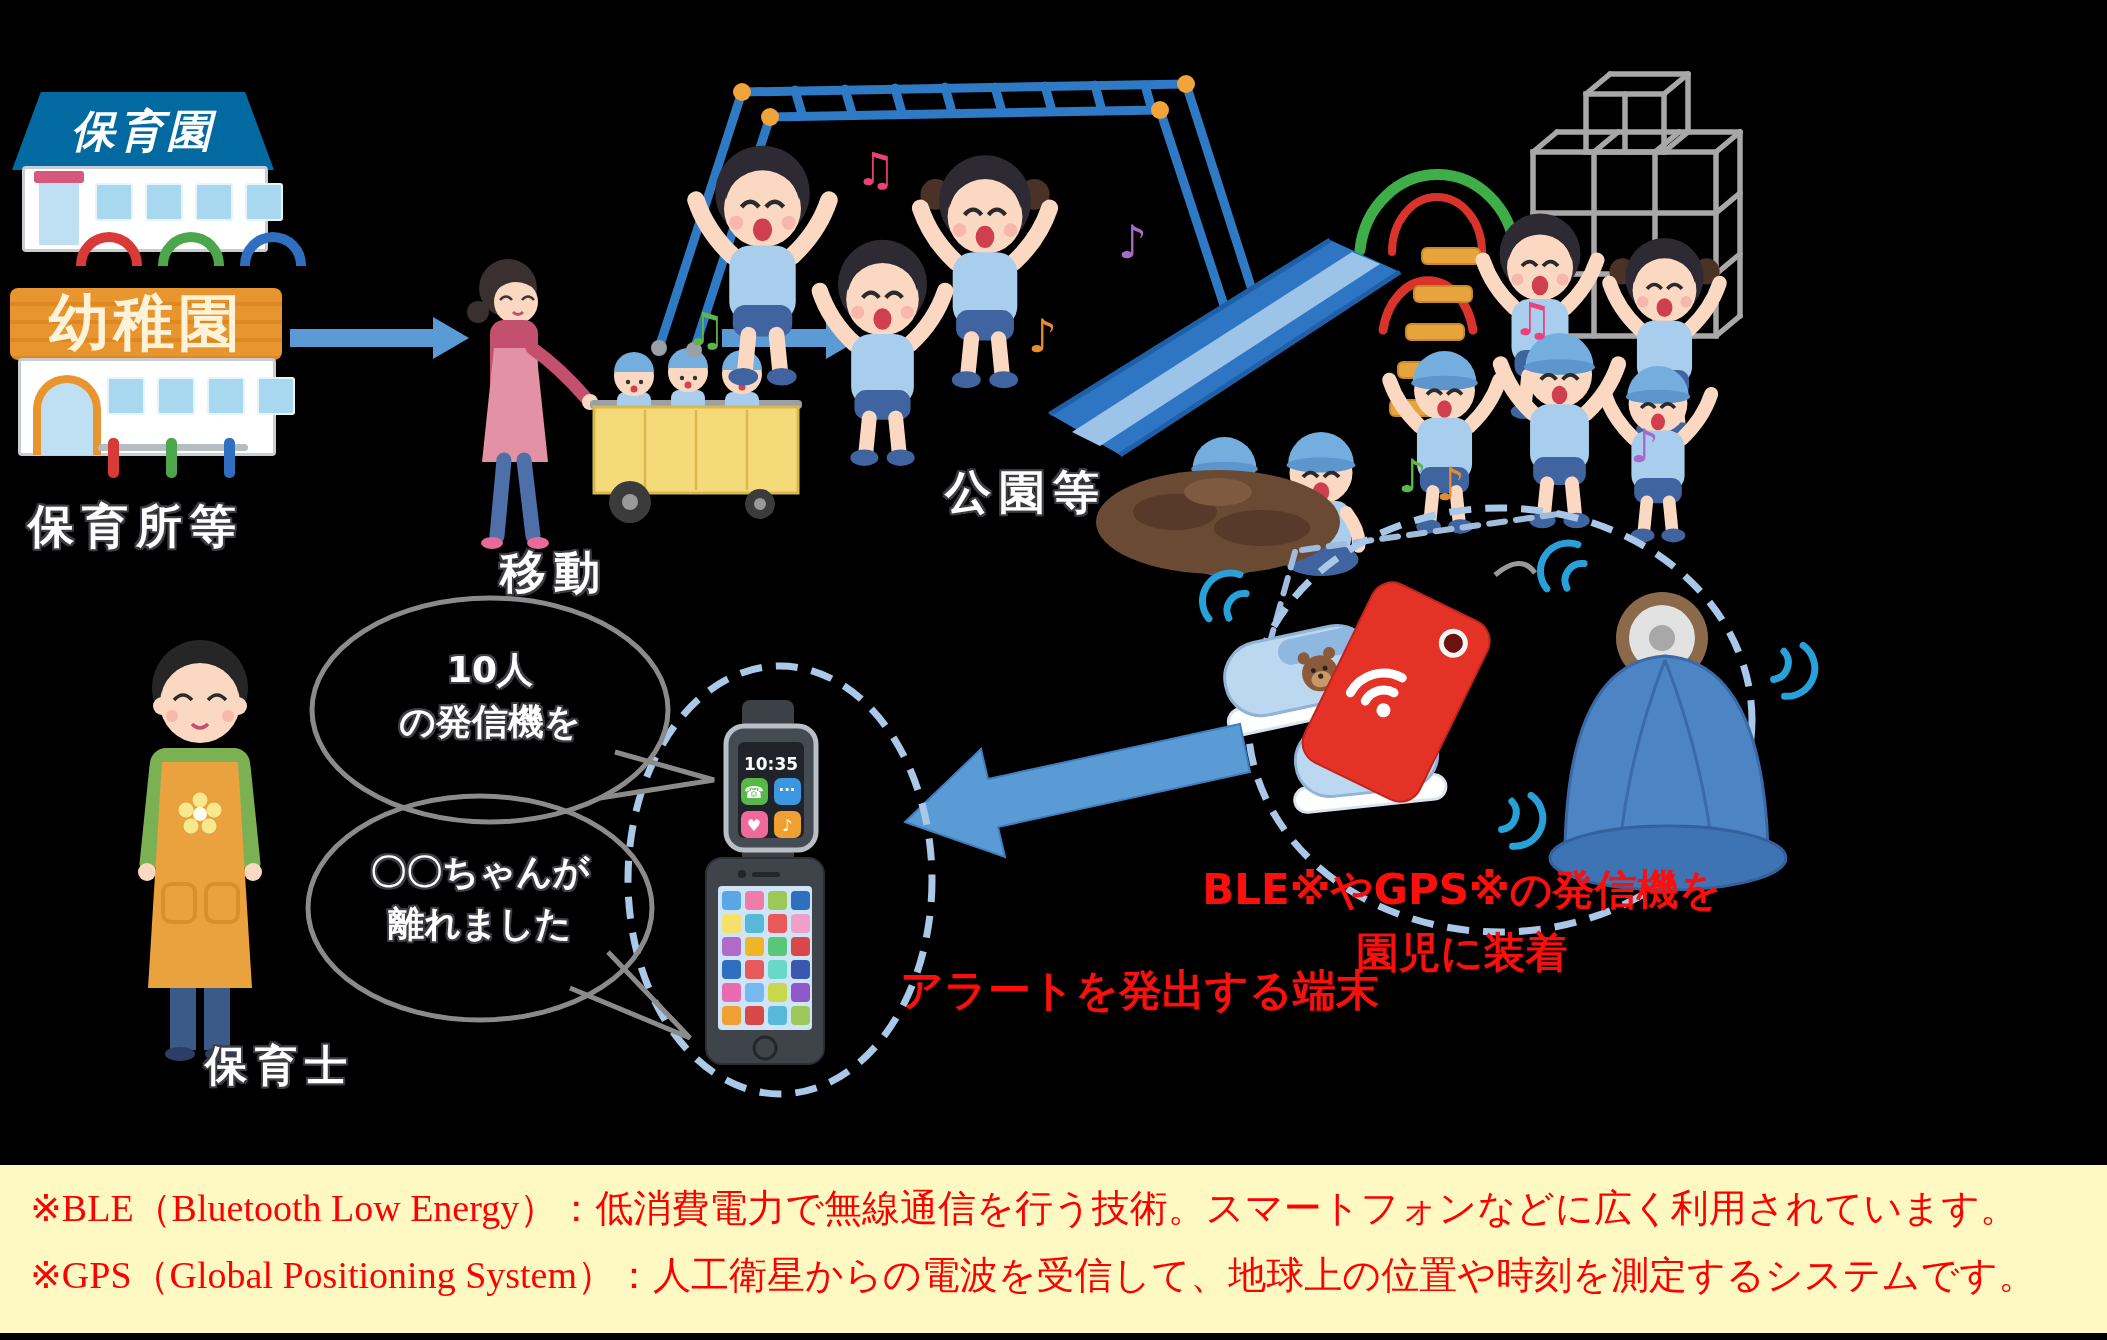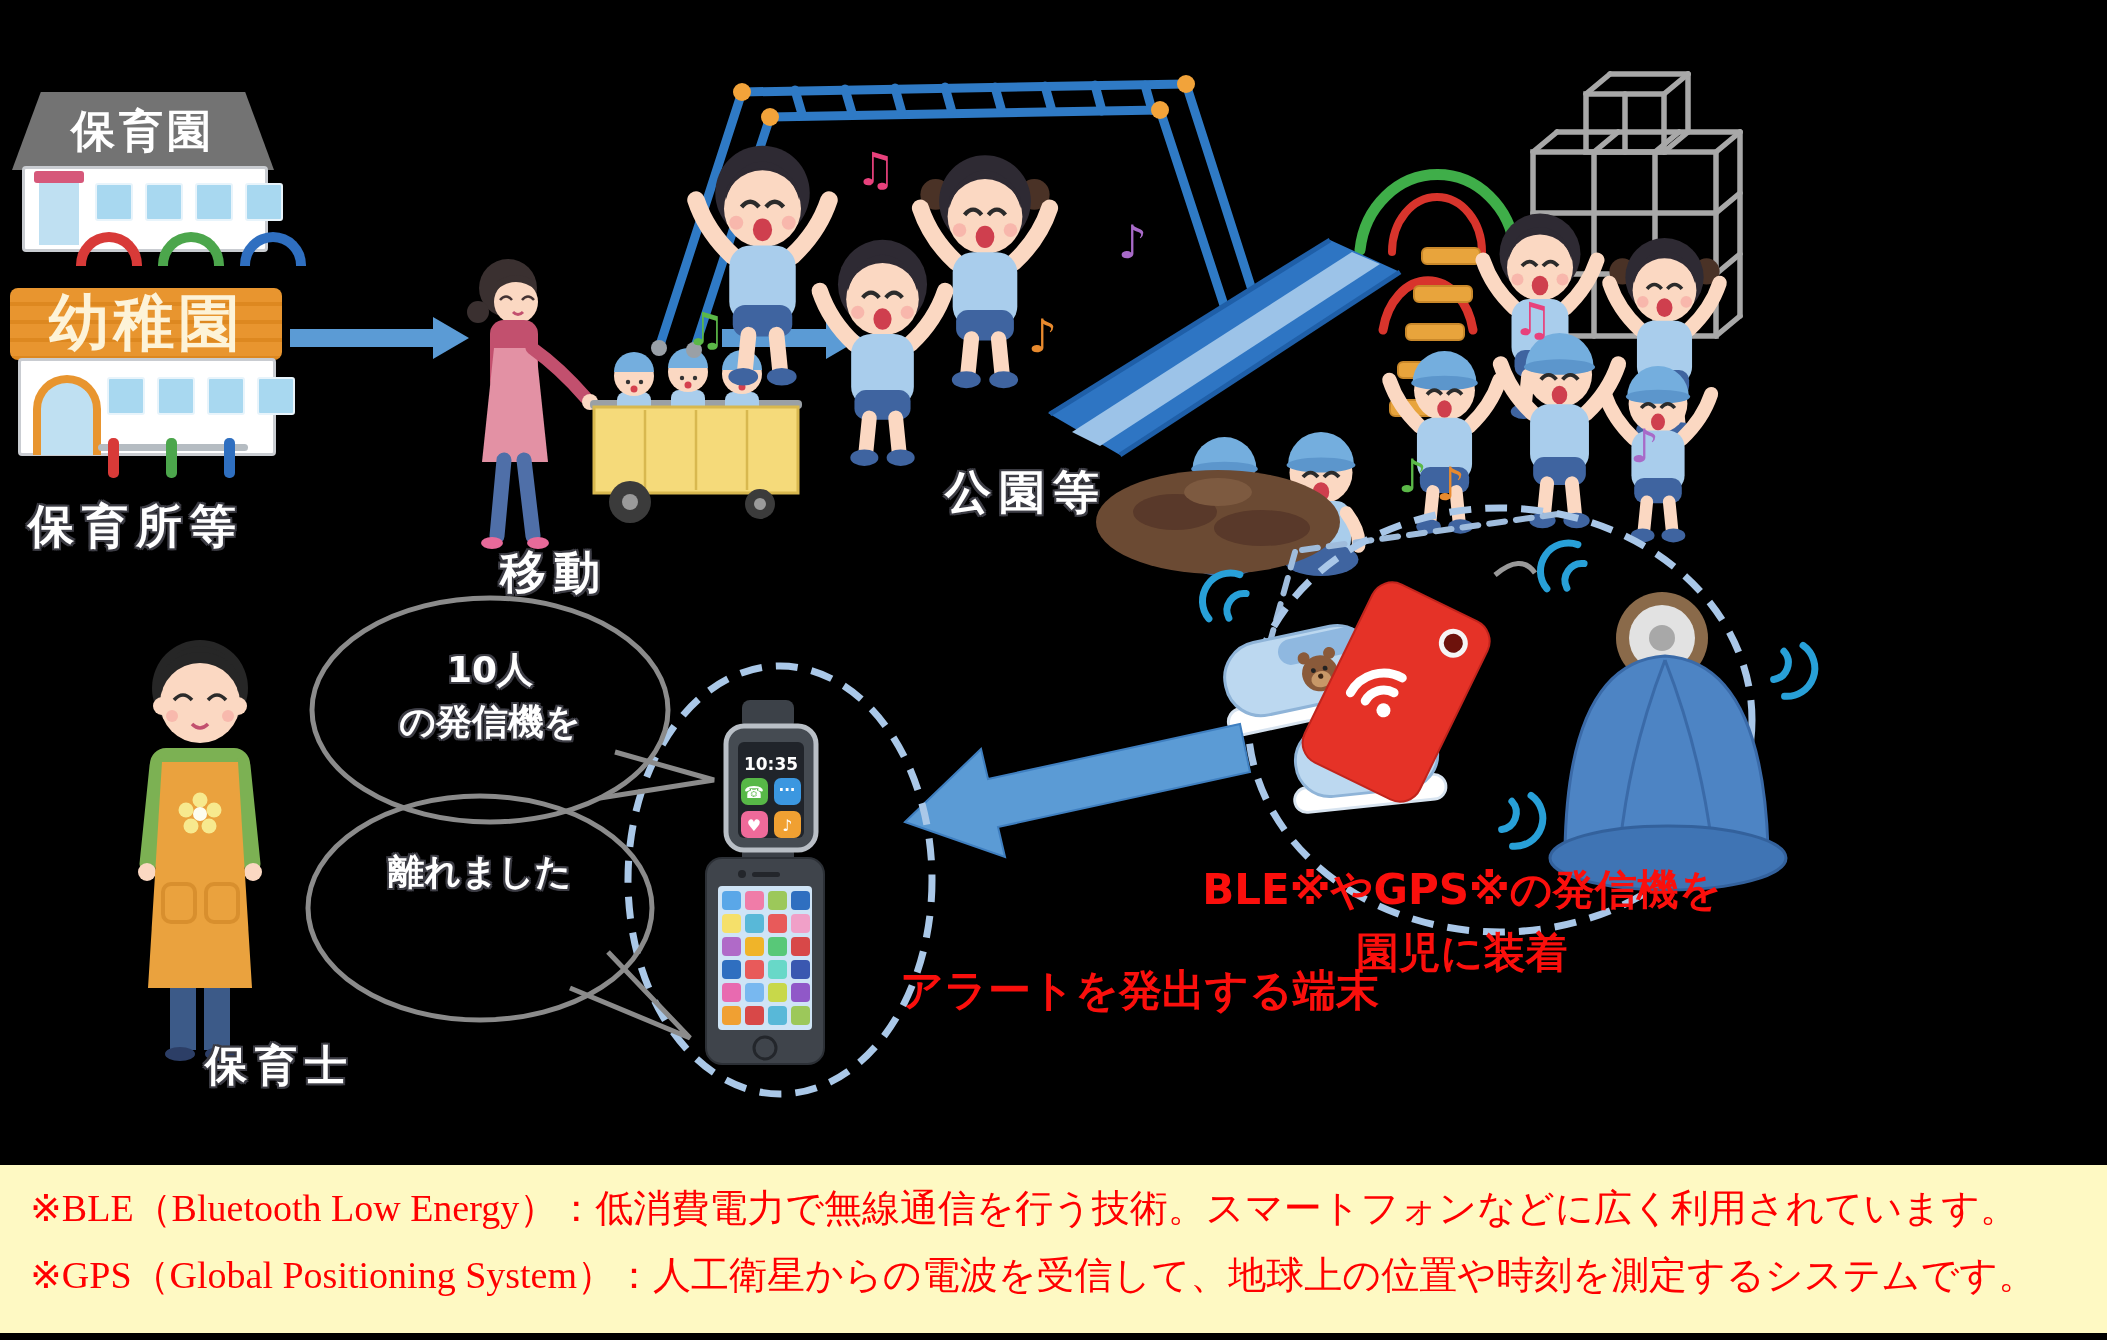--- a/index.html
+++ b/index.html
@@ -12,23 +12,23 @@
     color:#fff;font-weight:bold;
     text-shadow:2px 0 0 #3c3c44,-2px 0 0 #3c3c44,0 2px 0 #3c3c44,0 -2px 0 #3c3c44,
                 2px 2px 0 #3c3c44,-2px -2px 0 #3c3c44,2px -2px 0 #3c3c44,-2px 2px 0 #3c3c44;
   }
   .caption{font-size:46px;letter-spacing:8px;white-space:nowrap;}
   .red-label{color:#fb0f0c;font-weight:bold;white-space:nowrap;line-height:1.5;}
   .bubble-text{font-size:36px;line-height:1.45;text-align:center;white-space:nowrap;}
   
   .bldg{position:absolute;}
   .roof1{
-    position:absolute;left:0;top:0;width:262px;height:78px;background:#737373;
+    position:absolute;left:0;top:0;width:262px;height:78px;background:#0369a1;
     clip-path:polygon(11% 0,89% 0,100% 100%,0 100%);
-    display:flex;align-items:center;justify-content:center;
+    display:flex;align-items:center;justify-content:center;font-style:italic;
   }
   .roof1 .sign-text{color:#fff;font-weight:bold;font-size:44px;letter-spacing:4px;}
   .body1{position:absolute;left:10px;top:74px;width:240px;height:80px;background:#fff;border:3px solid #c9ccd1;border-radius:4px;}
   .door1{position:absolute;left:14px;top:10px;width:40px;height:66px;background:#bfe0f2;}
   .door1:before{content:"";position:absolute;left:-5px;top:-8px;width:50px;height:12px;background:#d6587a;border-radius:3px;}
   .winrow{position:absolute;display:flex;gap:12px;}
   .win{width:34px;height:34px;background:#a8d8f0;border:2px solid #e8f4fb;border-radius:3px;}
   .arches{position:absolute;left:64px;top:140px;display:flex;gap:16px;}
   .arch{width:46px;height:24px;border:10px solid;border-bottom:none;border-radius:46px 46px 0 0;}
   .sign2{
@@ -472,20 +472,21 @@
 <div class="abs outline-text caption" style="left:162px;top:1038px;z-index:3;font-size:42px;margin-left:43px;">保育士</div>
 
 <div class="abs" style="left:312px;top:644px;width:356px;z-index:3;">
   <div class="outline-text bubble-text">
     <div>10人</div>
     <div>の発信機を</div>
   </div>
 </div>
 <div class="abs" style="left:305px;top:846px;width:350px;z-index:3;">
   <div class="outline-text bubble-text">
+    <div>〇〇ちゃんが</div>
     <div>離れました</div>
   </div>
 </div>
 
 <div class="abs red-label" style="left:1100px;top:858px;width:724px;text-align:center;font-size:42px;z-index:3;">
   <div>BLE※やGPS※の発信機を</div>
   <div>園児に装着</div>
 </div>
 <div class="abs red-label" style="left:900px;top:958px;font-size:43px;z-index:3;">
   <div>アラートを発出する端末</div>

